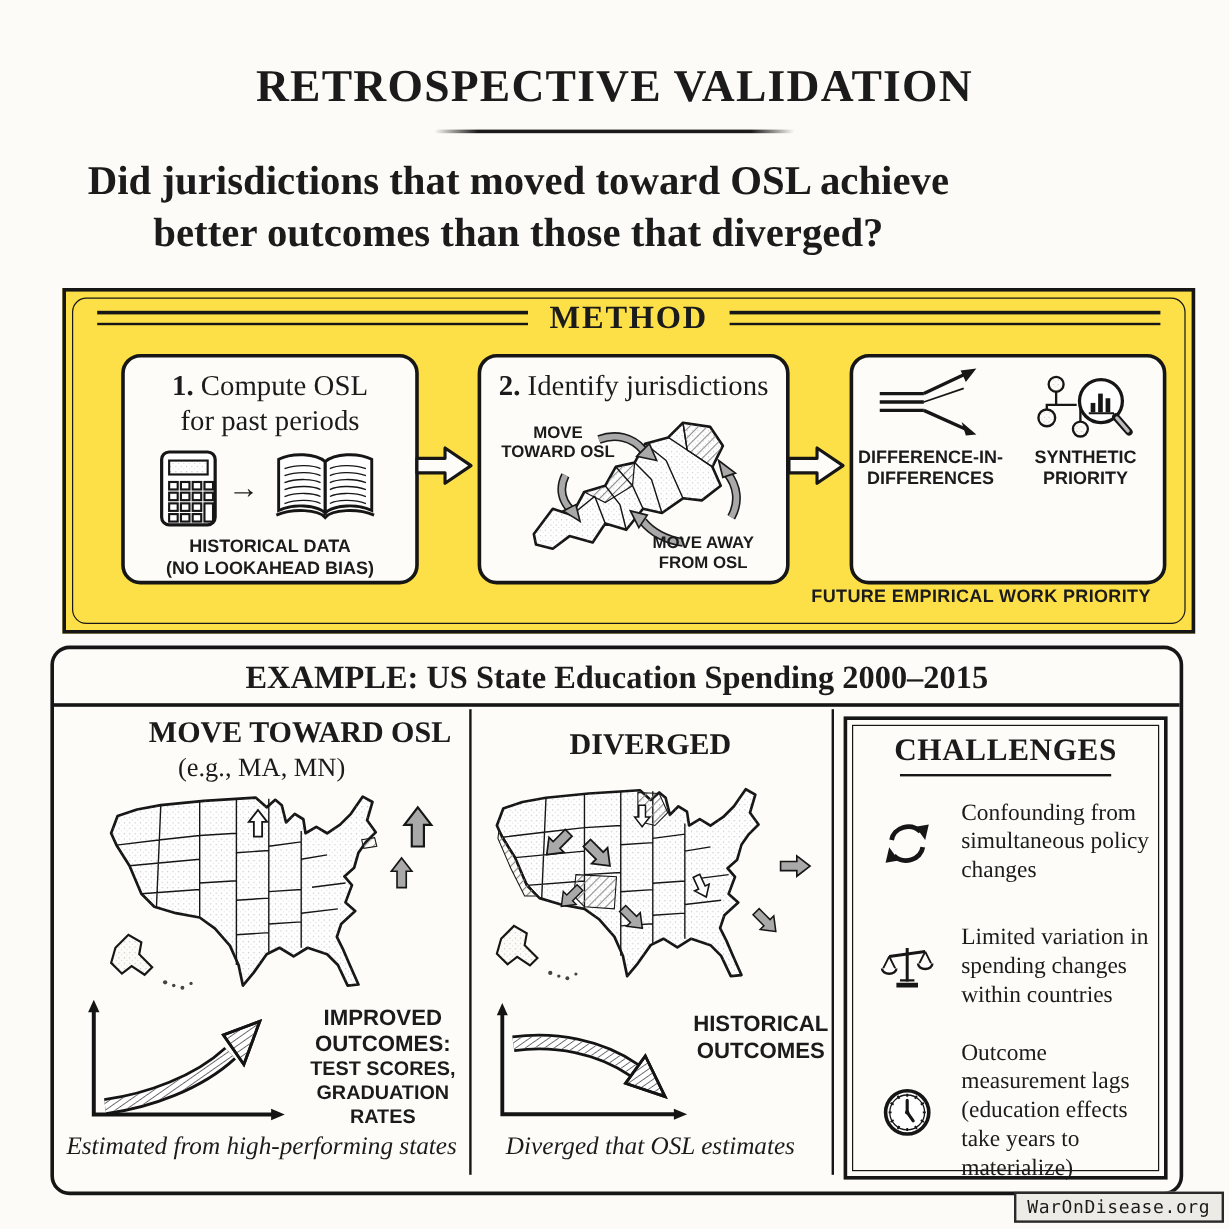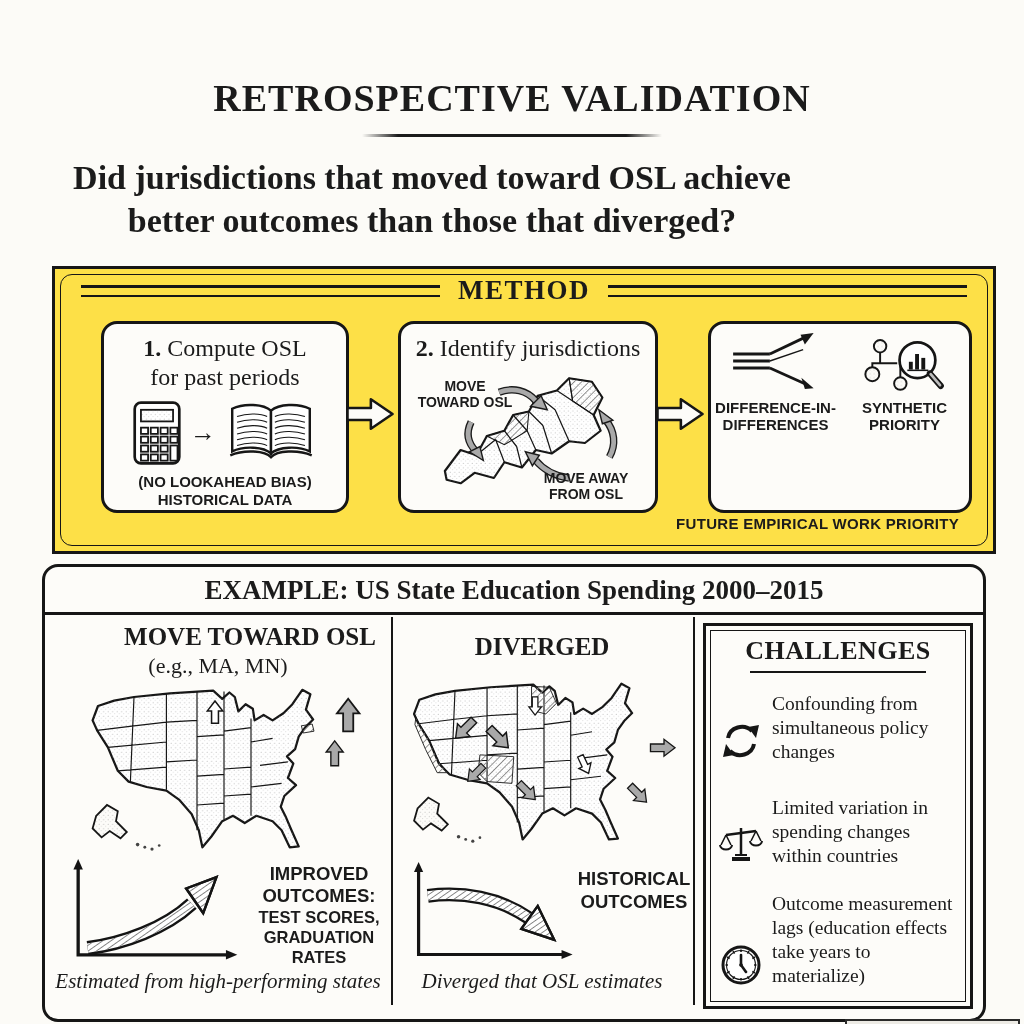--- a/index.html
+++ b/index.html
@@ -4,21 +4,21 @@
 <style>
   html,body{margin:0;padding:0;}
   body{
     width:1024px;height:1024px;
     background:#fcfbf7;
     font-family:"Liberation Serif","DejaVu Serif",serif;
     color:#1b1b1b;
     overflow:hidden;
   }
   #canvas{position:relative;width:1024px;height:1024px;}
-  .abs{position:absolute;margin-top:26px;}
+  .abs{position:absolute;}
 
   
   #main-title{top:50px;left:0;width:1024px;font-size:38px;font-weight:bold;letter-spacing:1px;text-align:center;}
   #title-rule{top:108px;left:362px;width:300px;height:3px;
     background:linear-gradient(to right,transparent,#1b1b1b 12%,#1b1b1b 88%,transparent);}
   #question{top:130px;left:0;width:864px;font-size:34px;font-weight:bold;line-height:43px;text-align:center;}
 
   
   #method-box{left:52px;top:240px;width:938px;height:282px;border:3.5px solid #161616;border-radius:0;background:#fde047;}
   #method-box::before{content:'';position:absolute;inset:5px;border:1.5px solid #161616;border-radius:12px;pointer-events:none;}
@@ -72,21 +72,21 @@
   #outcome2{left:530px;top:300px;width:118px;font-size:18.5px;line-height:23px;}
   .caption{position:absolute;font-style:italic;font-size:21px;text-align:center;}
   #caption1{left:0;top:402px;width:346px;}
   #caption2{left:348px;top:402px;width:298px;}
 
   
   #challenges-box{position:absolute;left:658px;top:56px;width:264px;height:380px;border:3px solid #161616;background:#fdfcf9;}
   #challenges-box::before{content:'';position:absolute;inset:4px;border:1.2px solid #161616;pointer-events:none;}
   #challenges-title{margin-top:10px;font-size:26px;font-weight:bold;text-align:center;letter-spacing:0.5px;}
   #challenges-underline{width:176px;height:2px;background:#161616;margin:5px auto 0;}
-  .chal-item{position:absolute;left:12px;width:240px;display:flex;align-items:flex-end;}
+  .chal-item{position:absolute;left:27px;width:240px;display:flex;align-items:center;gap:14px;}
   #chal1{top:66px;} #chal2{top:170px;} #chal3{top:266px;}
   .chal-icon{flex:0 0 46px;margin-top:2px;}
   .chal-text{margin-left:8px;font-size:19.5px;line-height:24px;}
 
   
   #watermark{left:845px;top:993px;border:2px solid #2a2a2a;background:#edebe5;
     font-family:"DejaVu Sans Mono","Liberation Mono",monospace;font-size:15px;font-weight:normal;
     padding:2px 9px;letter-spacing:0.5px;}
 </style>
 </head>
@@ -183,22 +183,22 @@
             <path d="M52,16 C58,13 72,12 83,16"></path>
               <path d="M52,22 C58,19 72,18 83,22"></path>
               <path d="M52,28 C58,25 72,24 83,28"></path>
               <path d="M52,34 C58,31 72,30 83,34"></path>
               <path d="M52,40 C58,37 72,36 83,40"></path>
               <path d="M52,46 C58,43 72,42 83,46"></path>
           </g>
         </svg>
       </div>
       <div class="hist-cap">
+        <div>HISTORICAL DATA</div>
         <div>(NO LOOKAHEAD BIAS)</div>
-        <div>HISTORICAL DATA</div>
       </div>
     </div>
 
     <div id="step2" class="step-box">
       <div class="step-title">
         <span class="num">2.</span>
         <span>Identify jurisdictions</span>
       </div>
       <svg id="step2-map" viewBox="0 0 250 160">
         <path d="M30,120 L48,96 66,102 78,80 98,74 108,56 126,52 136,34 158,28 172,14 198,18 210,36 200,56 208,74 190,88 172,86 152,100 134,96 118,116 98,110 86,128 64,122 48,134 32,130 Z" fill="#fff" stroke="#161616" stroke-width="2.5" stroke-linejoin="round"></path>

